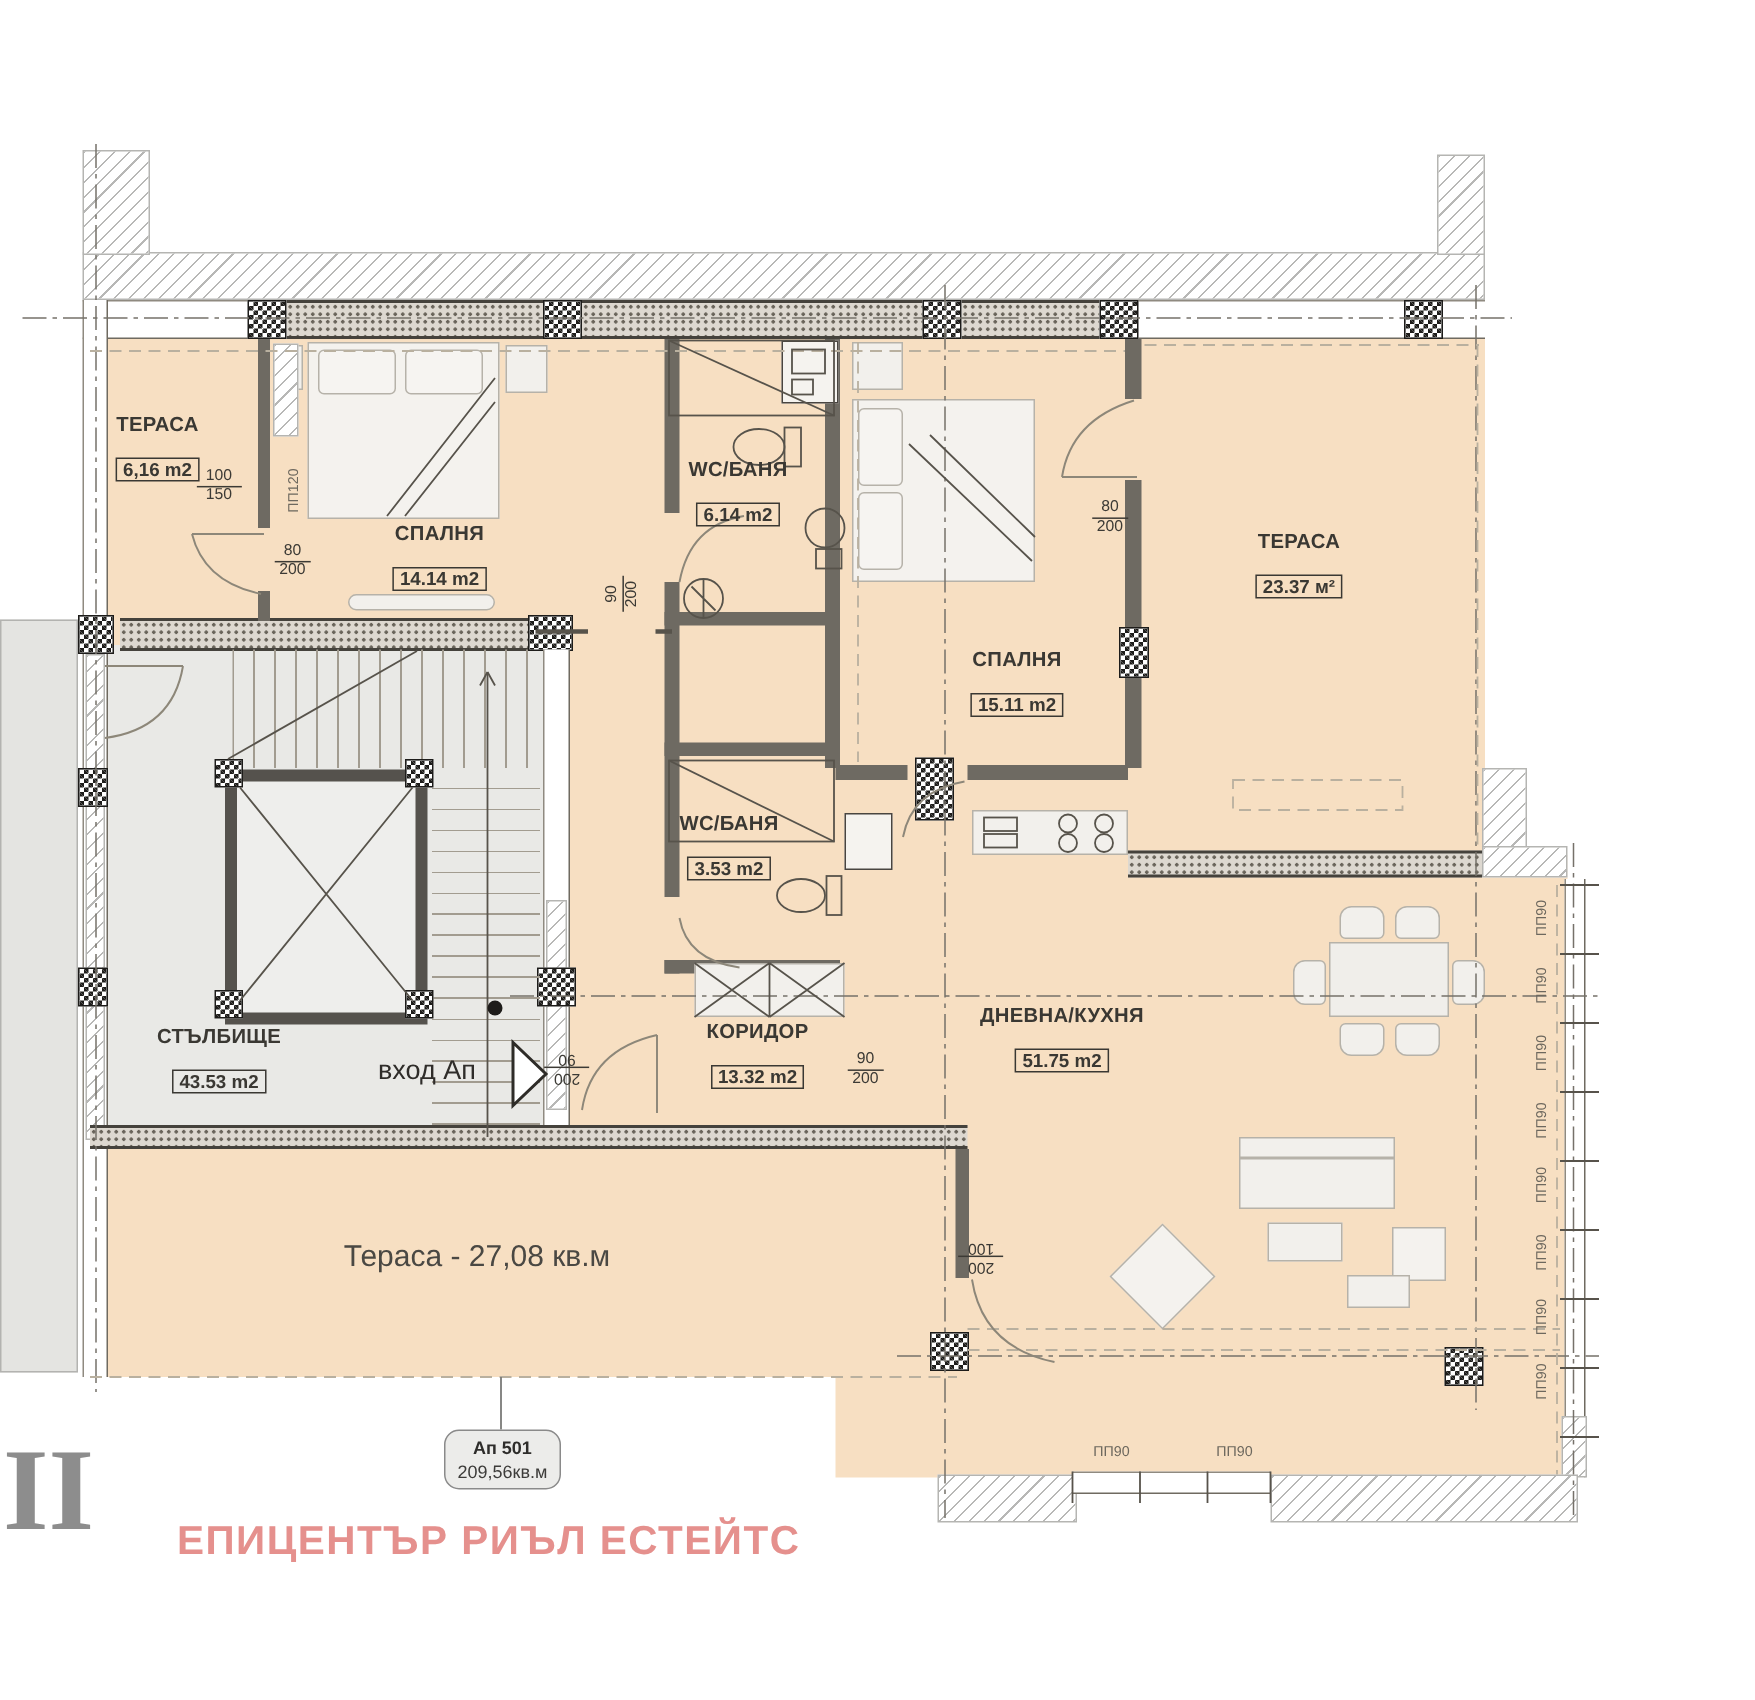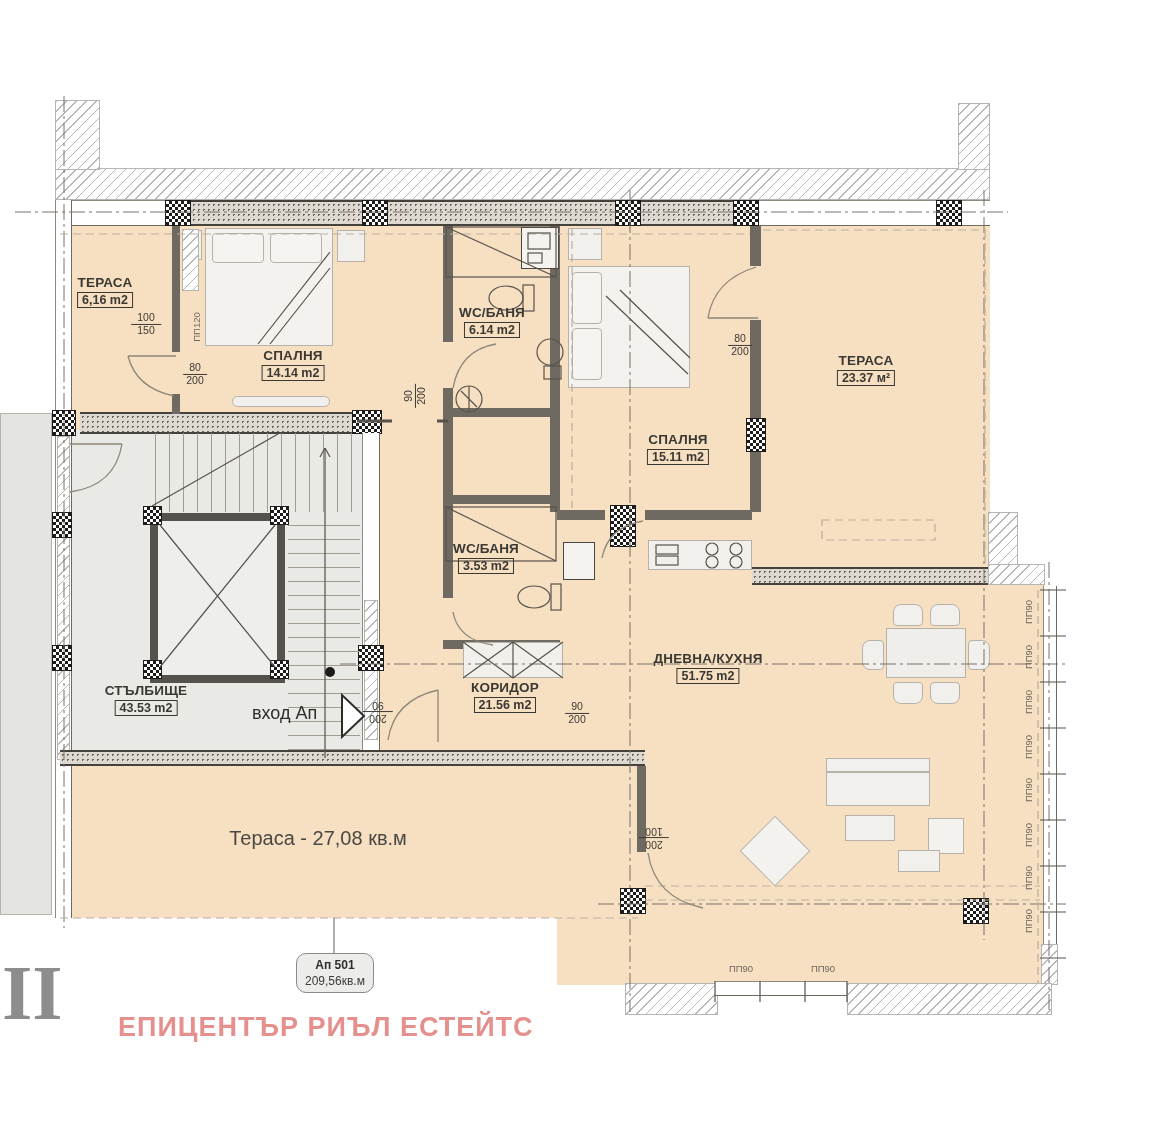--- a/index.html
+++ b/index.html
@@ -28,21 +28,21 @@
   .treads-v{background:repeating-linear-gradient(90deg,#a29c90 0 1px, transparent 1px 14px);}
   .treads-h{background:repeating-linear-gradient(0deg,#a29c90 0 1px, transparent 1px 14px);}
   
   .furn{background:#f2f0ec;border:1px solid #b6b2a9;}
   .furn-dark{background:#f5f3ef;border:1.6px solid #494540;}
   .pillow{background:#f6f4f1;border:1px solid #b6b2a9;border-radius:4px;}
   .rot45{transform:rotate(45deg);}
   
   .room-label{position:absolute;text-align:center;transform:translateX(-50%);white-space:nowrap;}
   .room-name{font-weight:700;font-size:13.5px;letter-spacing:.2px;color:#3a3833;}
-  .area-box{display:inline-block;border:1.3px solid #3a3833;padding:0 4px;margin-top:2px;
+  .area-box{display:inline-block;border:1.3px solid #3a3833;padding:0 4px;margin-top:15px;
             font-weight:700;font-size:12.5px;color:#3a3833;}
   .dim{position:absolute;font-size:10.5px;line-height:1.1;color:#3c3a35;text-align:center;white-space:nowrap;}
   .dim-top{border-bottom:1px solid #3c3a35;padding:0 6px;}
   .wlabel{position:absolute;font-size:9.5px;color:#6d685e;white-space:nowrap;}
   .plain-label{position:absolute;color:#4a4843;white-space:nowrap;}
   
   .roman{position:absolute;font-family:"Liberation Serif", serif;font-weight:700;
          font-size:78px;line-height:.9;color:#8d8d8d;}
   .floor-text{position:absolute;font-size:42px;color:#959595;}
   .apt-box{position:absolute;background:#ececea;border:1.6px solid #8a8a8a;border-radius:10px;
@@ -287,23 +287,23 @@
   <div class="room-label" style="left:146px;top:683px;">
     <div class="room-name">СТЪЛБИЩЕ</div>
     <div class="area-box">43.53 m2</div>
   </div>
   <div class="room-label" style="left:486px;top:541px;">
     <div class="room-name">WC/БАНЯ</div>
     <div class="area-box">3.53 m2</div>
   </div>
   <div class="room-label" style="left:505px;top:680px;">
     <div class="room-name">КОРИДОР</div>
-    <div class="area-box">21.56 m2</div>
-  </div>
-  <div class="room-label" style="left:708px;top:651px;">
+    <div class="area-box">13.32 m2</div>
+  </div>
+  <div class="room-label" style="left:708px;top:669px;">
     <div class="room-name">ДНЕВНА/КУХНЯ</div>
     <div class="area-box">51.75 m2</div>
   </div>
 
   <div class="plain-label" style="left:318px;top:827px;transform:translateX(-50%);font-size:20px;">Тераса - 27,08 кв.м</div>
 
   <div class="plain-label" style="left:252px;top:703px;font-size:18px;color:#2f2d2a;">вход Ап</div>
 
   <div class="dim" style="left:146px;top:324px;transform:translate(-50%,-50%);">
     <div class="dim-top">100</div>

